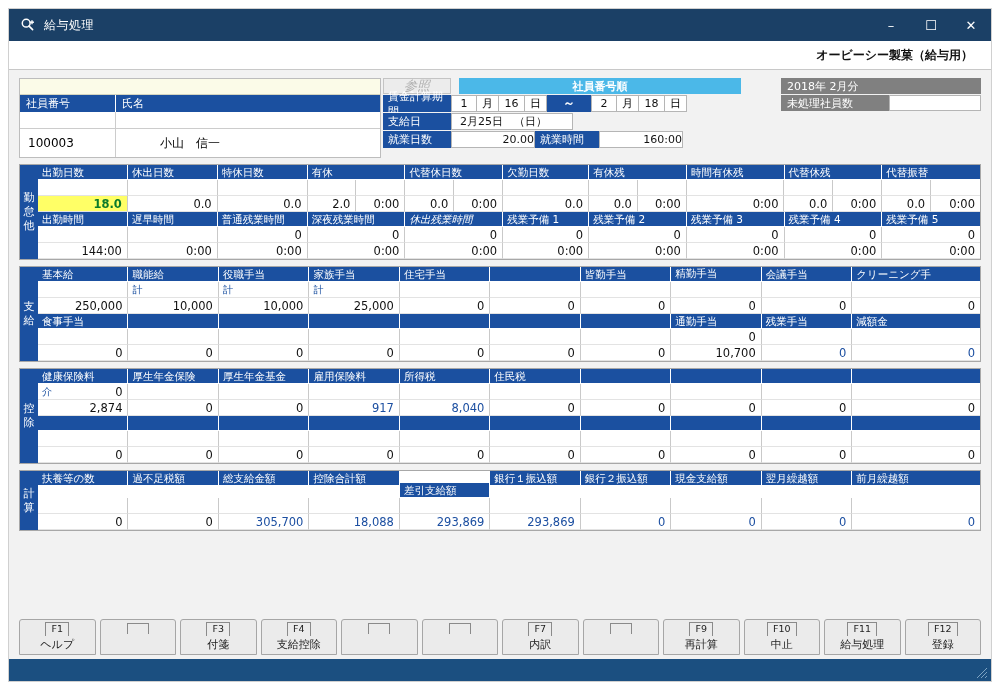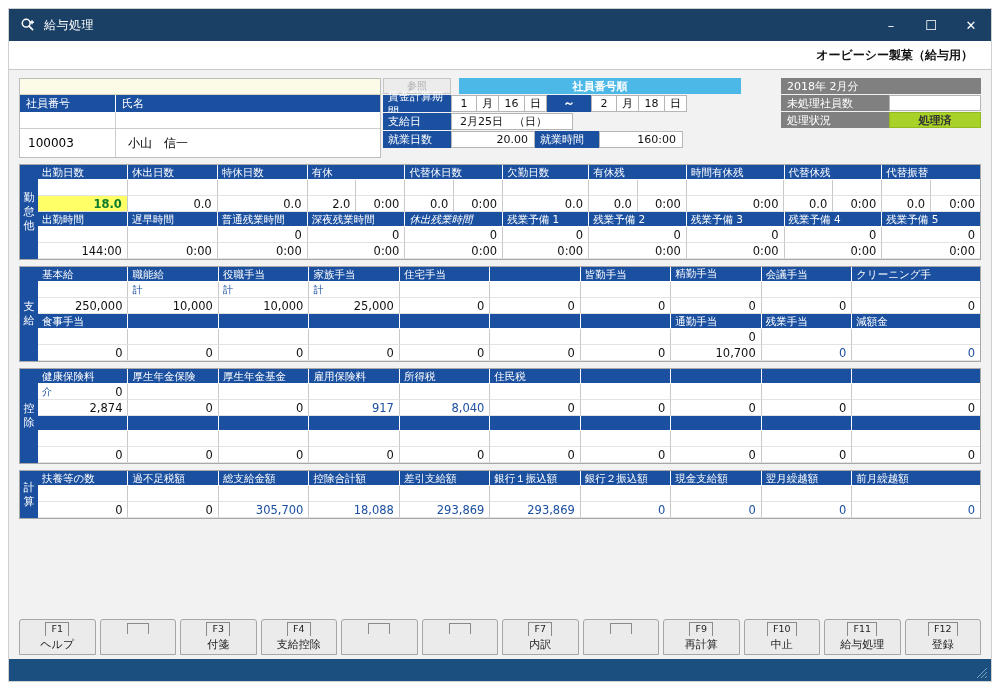--- a/index.html
+++ b/index.html
@@ -105,20 +105,21 @@
     border-bottom: 1px solid #cccccc;
   }
   #emp-blank-row .c1 { width: 96px; border-right: 1px solid #cccccc; }
   #emp-blank-row .c2 { flex: 1; }
   #emp-val-row {
     flex: 1;
     display: flex;
     background: #ffffff;
     font-size: 12px;
     align-items: center;
+    gap: 32px;
   }
   #emp-val-row .c1 {
     width: 96px; padding-left: 8px; height: 100%;
     display: flex; align-items: center;
     border-right: 1px solid #cccccc;
   }
   #emp-val-row .c2 { flex: 1; padding-left: 12px; }
 
   
   #period-block {
@@ -126,23 +127,24 @@
     margin-left: 2px;
     display: flex; flex-direction: column;
     font-size: 11px;
   }
   .pb-row { display: flex; height: 16px; margin-bottom: 1px; }
   .pb-row.tall { height: 17px; }
   .dis-btn {
     background: #ececec;
     border: 1px solid #c4c4c4;
     color: #b0b0b0;
-    font-size: 10px;
+    font-size: 13px;
     display: flex; align-items: center; justify-content: center;
     height: 100%;
+    font-style: italic;
   }
   #sort-banner {
     flex: 1;
     background: #4bb8e8;
     color: #ffffff;
     display: flex; align-items: center; justify-content: center;
     font-size: 11px; font-weight: bold;
     margin-left: 8px;
   }
   .blue-lbl {
@@ -153,21 +155,21 @@
     font-size: 11px;
     border: 1px solid #1b50a0;
   }
   .wcell {
     background: #ffffff;
     border: 1px solid #b5b5b5;
     display: flex; align-items: center; justify-content: center;
     font-size: 11px; color: #111;
   }
   .wcell.left { justify-content: flex-start; padding-left: 8px; }
-  .wcell.right { justify-content: flex-end; padding-right: 6px; }
+  .wcell.right { justify-content: flex-end; padding-right: 0; }
   .unit {
     background: #ffffff;
     border: 1px solid #b5b5b5;
     border-left: none;
     display: flex; align-items: center; justify-content: center;
     font-size: 11px;
   }
   #tilde {
     background: #1b50a0;
     color: #ffffff;
@@ -395,24 +397,20 @@
       </div>
 
       <div id="status-block">
         <div class="sb-row">
           <div class="gray-lbl" style="flex:1">2018年 2月分</div>
         </div>
         <div class="sb-row">
           <div class="gray-lbl" style="width:108px">未処理社員数</div>
           <div class="sb-white" style="flex:1"></div>
         </div>
-        <div class="sb-row">
-          <div class="gray-lbl" style="width:108px">処理状況</div>
-          <div class="sb-green" style="flex:1">処理済</div>
-        </div>
       </div>
     </div>
 
     <div class="section">
       <div class="sect-label">
         <span>勤</span>
         <span>怠</span>
         <span>他</span>
       </div>
       <div class="sect-body">
@@ -667,21 +665,21 @@
       <div class="sect-label">
         <span>計</span>
         <span>算</span>
       </div>
       <div class="sect-body">
         <div class="grid-row" id="cal-h">
             <div class="hdr" style="width: 92px;">扶養等の数</div>
             <div class="hdr" style="width: 92px;">過不足税額</div>
             <div class="hdr" style="width: 92px;">総支給金額</div>
             <div class="hdr" style="width: 92px;">控除合計額</div>
-            <div class="hdr" style="width: 92px;">差引支給額</div>
+            <div class="hdr" style="width: 92px; margin-top: 12px;">差引支給額</div>
             <div class="hdr" style="width: 92px;">銀行１振込額</div>
             <div class="hdr" style="width: 92px;">銀行２振込額</div>
             <div class="hdr" style="width: 92px;">現金支給額</div>
             <div class="hdr" style="width: 92px;">翌月繰越額</div>
             <div class="hdr" style="width: 130px;">前月繰越額</div>
           </div>
         <div class="grid-row" id="cal-b">
             <div class="cell" style="width: 92px;"></div>
             <div class="cell" style="width: 92px;"></div>
             <div class="cell" style="width: 92px;"></div>

